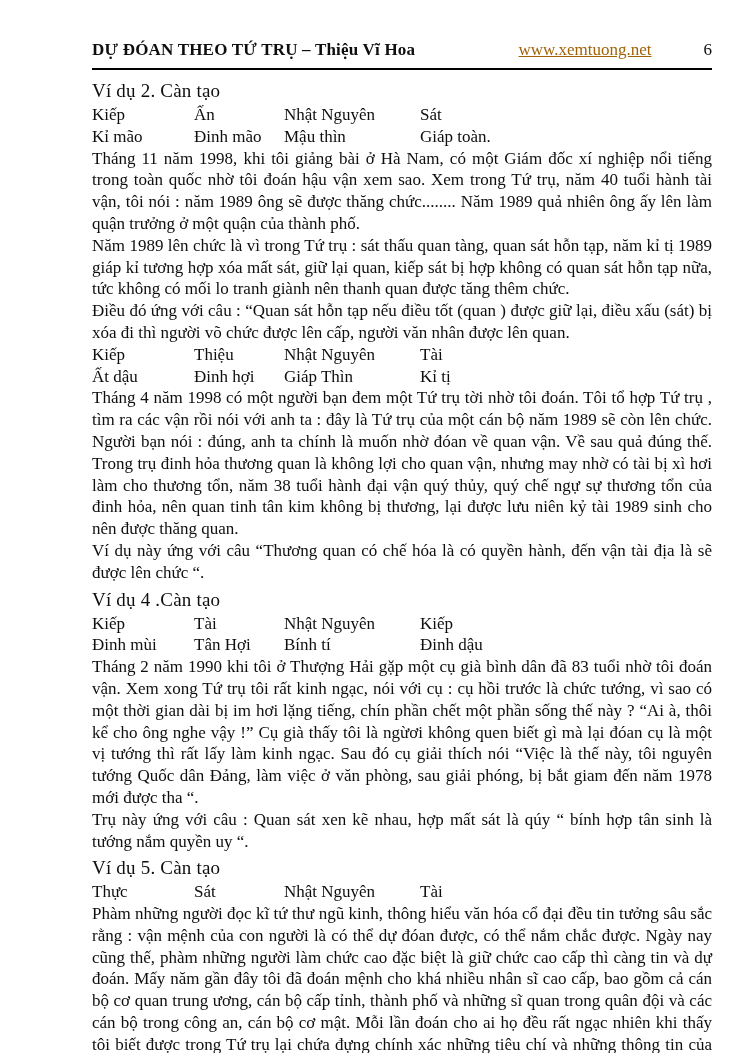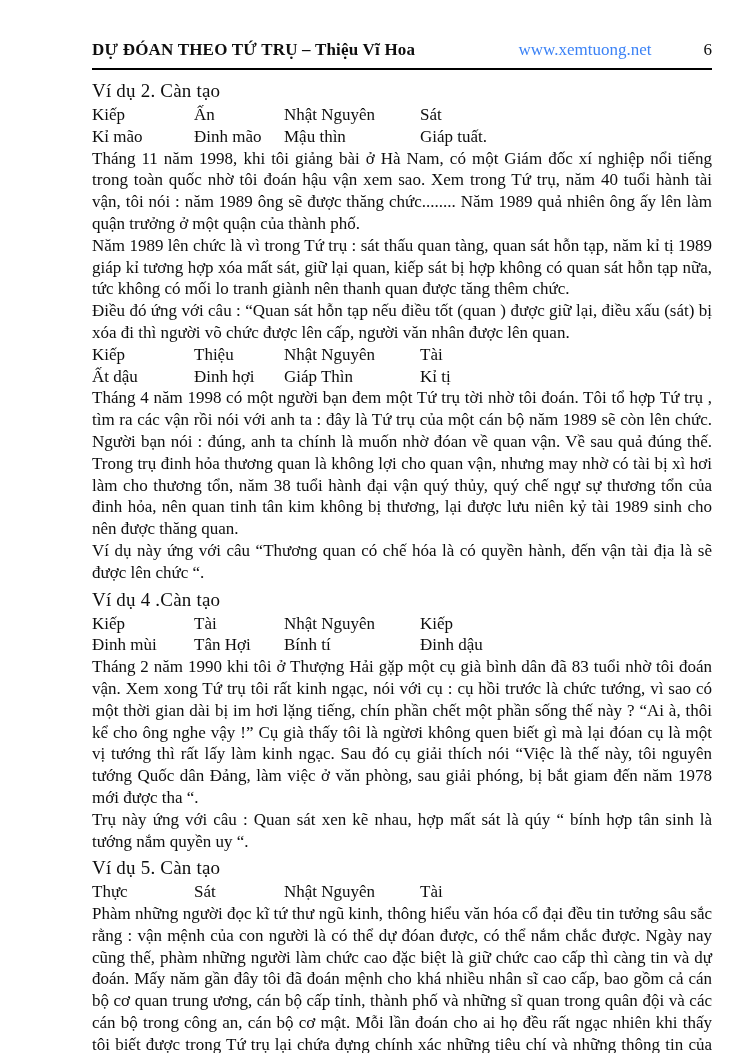--- a/index.html
+++ b/index.html
@@ -23,21 +23,22 @@
     display: flex;
     align-items: baseline;
     font-size: 17px;
   }
   .doc-title {
     font-weight: bold;
     letter-spacing: 0.2px;
     flex: 1 1 auto;
   }
   .doc-url {
-    color: #3b82f6;
+    text-decoration: underline;
+    color: #a16207;
     cursor: pointer;
   }
   .doc-pagenum {
     margin-left: 52px;
   }
   .header-rule {
     border-bottom: 2px solid #000;
     margin-top: 8px;
     margin-bottom: 10px;
   }
@@ -82,21 +83,21 @@
         <div class="tu-tru-row">
           <span>Kiếp</span>
           <span>Ấn</span>
           <span>Nhật Nguyên</span>
           <span>Sát</span>
         </div>
         <div class="tu-tru-row">
           <span>Kỉ mão</span>
           <span>Đinh mão</span>
           <span>Mậu thìn</span>
-          <span>Giáp tuất.</span>
+          <span>Giáp toàn.</span>
         </div>
       </div>
       <p class="body-par">Tháng 11 năm 1998, khi tôi giảng bài ở Hà Nam, có một Giám đốc xí nghiệp nổi tiếng trong toàn quốc nhờ tôi đoán hậu vận xem sao. Xem trong Tứ trụ, năm 40 tuổi hành tài vận, tôi nói : năm 1989 ông sẽ được thăng chức........ Năm 1989 quả nhiên ông ấy lên làm quận trưởng ở một quận của thành phố.</p>
       <p class="body-par">Năm 1989 lên chức là vì trong Tứ trụ : sát thấu quan tàng, quan sát hỗn tạp, năm kỉ tị 1989 giáp kỉ tương hợp xóa mất sát, giữ lại quan, kiếp sát bị hợp không có quan sát hỗn tạp nữa, tức không có mối lo tranh giành nên thanh quan được tăng thêm chức.</p>
       <p class="body-par">Điều đó ứng với câu : “Quan sát hỗn tạp nếu điều tốt (quan ) được giữ lại, điều xấu (sát) bị xóa đi thì người võ chức được lên cấp, người văn nhân được lên quan.</p>
     </section>
 
     <section>
       <div class="tu-tru-table">
         <div class="tu-tru-row">

